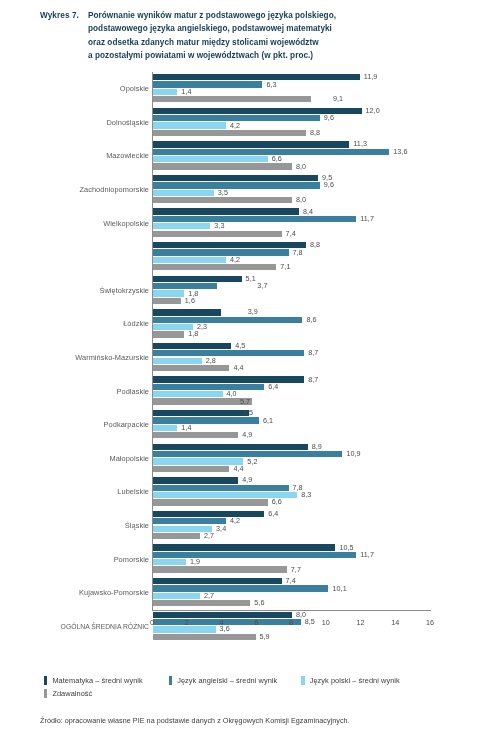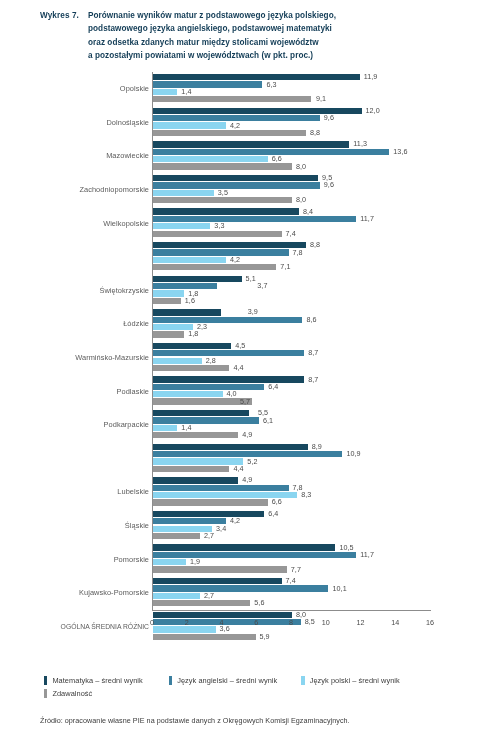--- a/index.html
+++ b/index.html
@@ -216,21 +216,21 @@
             <div class="bar-row">
               <div class="bar" style="width: 109.462px; background: rgb(59, 127, 159);"></div>
               <span class="bar-val" style="left: 109.462px;">6,3</span>
             </div>
             <div class="bar-row">
               <div class="bar" style="width: 24.325px; background: rgb(138, 213, 240);"></div>
               <span class="bar-val" style="left: 24.325px;">1,4</span>
             </div>
             <div class="bar-row">
               <div class="bar" style="width: 158.112px; background: rgb(151, 151, 151);"></div>
-              <span class="bar-val" style="left: 159px;">9,1</span>
+              <span class="bar-val" style="left: 176px;">9,1</span>
             </div>
           </div>
         </div>
         <div class="grp">
           <div class="cat-label">Dolnośląskie</div>
           <div class="bars">
             <div class="bar-row">
               <div class="bar" style="width: 208.5px; background: rgb(23, 72, 95);"></div>
               <span class="bar-val" style="left: 208.5px;">12,0</span>
             </div>
@@ -413,37 +413,38 @@
               <div class="bar" style="width: 99.0375px; background: rgb(151, 151, 151);"></div>
               <span class="bar-val" style="left: 83px;">5,7</span>
             </div>
           </div>
         </div>
         <div class="grp">
           <div class="cat-label">Podkarpackie</div>
           <div class="bars">
             <div class="bar-row">
               <div class="bar" style="width: 95.5625px; background: rgb(23, 72, 95);"></div>
-              <span class="bar-val" style="left: 101px; text-align: center;">5,5</span>
+              <span class="bar-val" style="left: 86px; text-align: center;">5,5</span>
             </div>
             <div class="bar-row">
               <div class="bar" style="width: 105.987px; background: rgb(59, 127, 159);"></div>
               <span class="bar-val" style="left: 105.987px;">6,1</span>
             </div>
             <div class="bar-row">
               <div class="bar" style="width: 24.325px; background: rgb(138, 213, 240);"></div>
               <span class="bar-val" style="left: 24.325px;">1,4</span>
             </div>
             <div class="bar-row">
               <div class="bar" style="width: 85.1375px; background: rgb(151, 151, 151);"></div>
               <span class="bar-val" style="left: 85.1375px;">4,9</span>
             </div>
           </div>
         </div>
         <div class="grp">
+          <div class="cat-label">Małopolskie</div>
           <div class="bars">
             <div class="bar-row">
               <div class="bar" style="width: 154.637px; background: rgb(23, 72, 95);"></div>
               <span class="bar-val" style="left: 154.637px;">8,9</span>
             </div>
             <div class="bar-row">
               <div class="bar" style="width: 189.387px; background: rgb(59, 127, 159);"></div>
               <span class="bar-val" style="left: 189.387px;">10,9</span>
             </div>
             <div class="bar-row">

